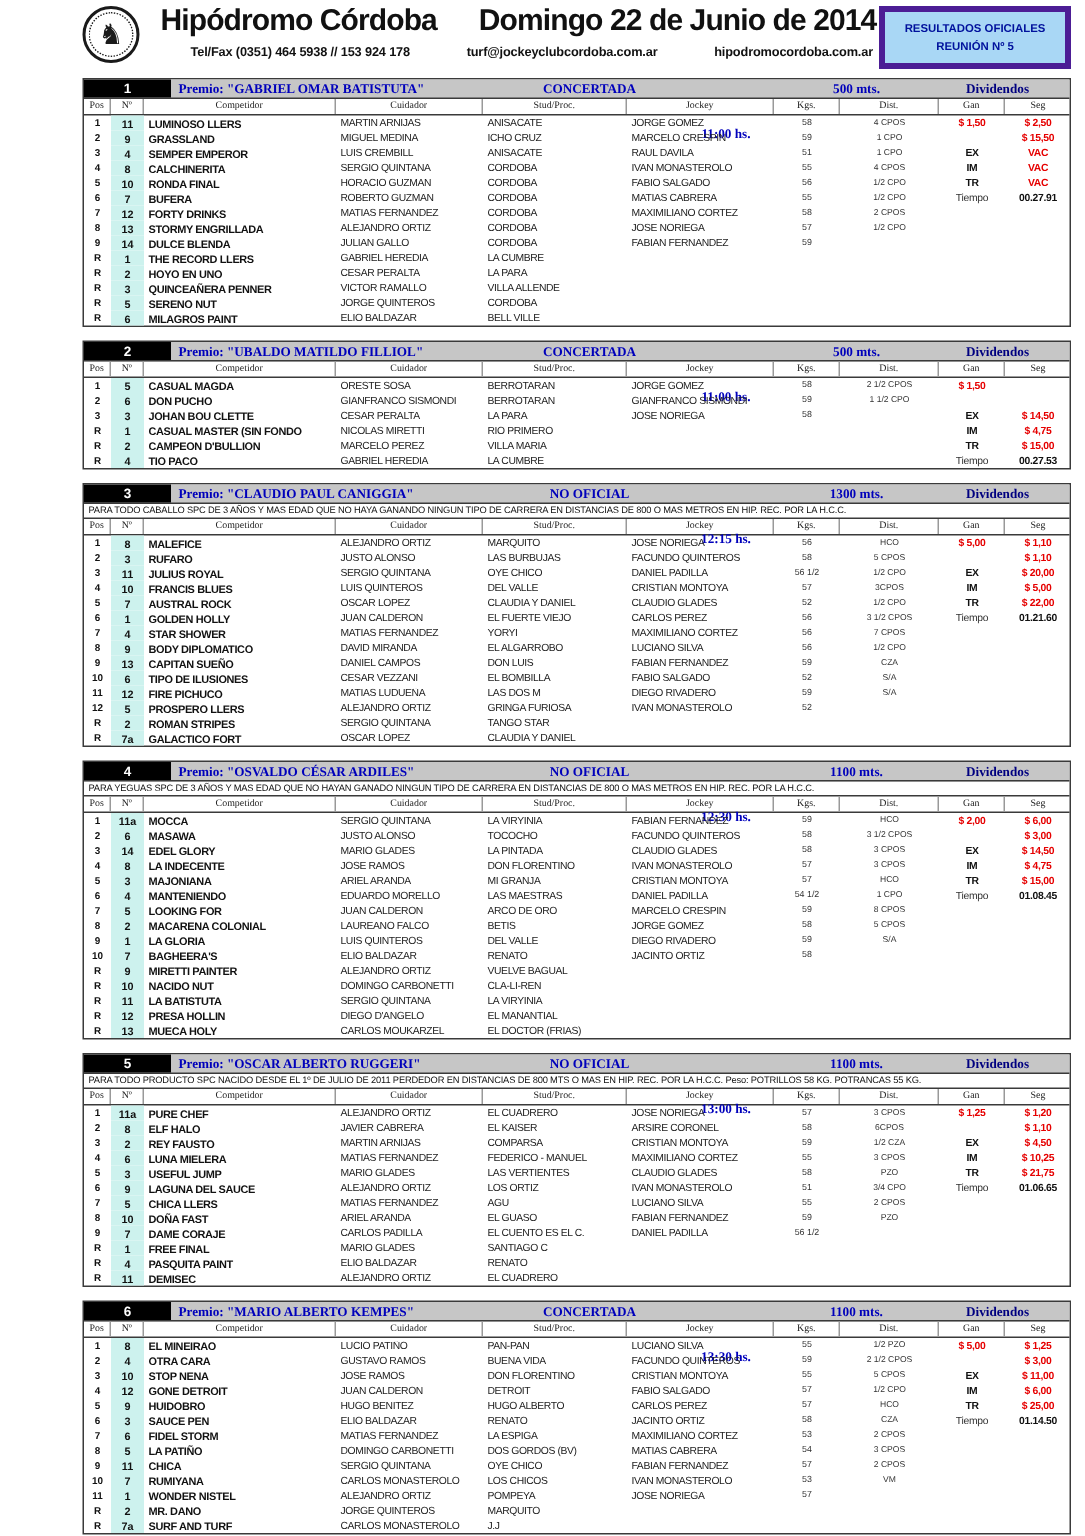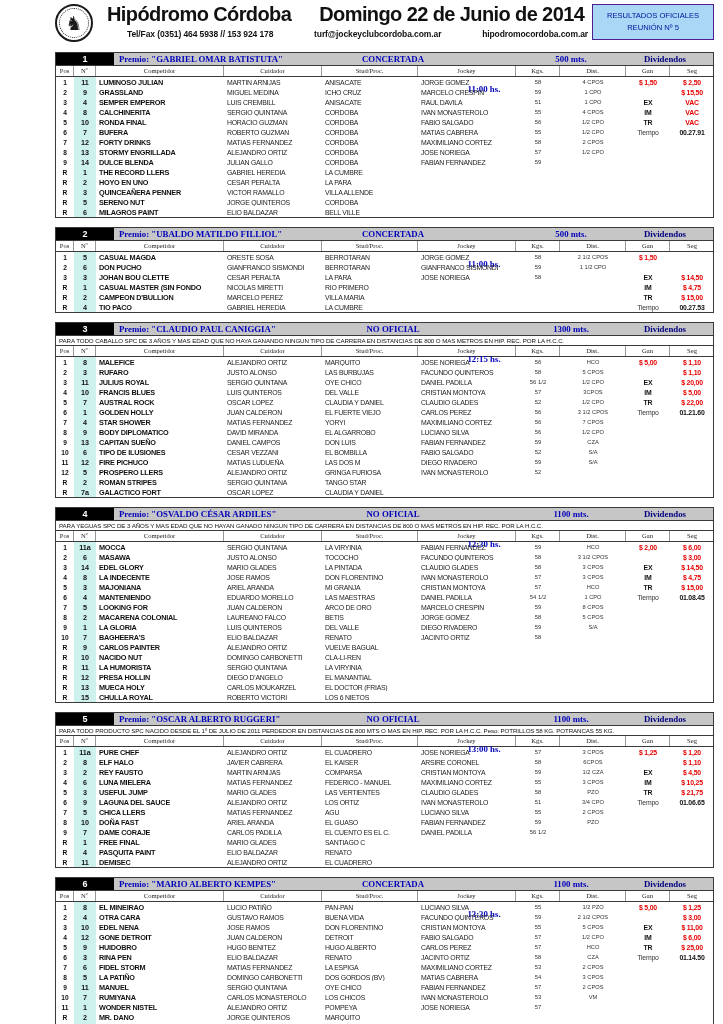--- a/index.html
+++ b/index.html
@@ -17,22 +17,22 @@
     display:flex;align-items:center;justify-content:center;
     font-family:"DejaVu Sans",sans-serif;font-size:19px;color:#1a1a1a;margin-top:1px;
     flex:0 0 auto;
   }
   .hdr-center{flex:1;text-align:right;min-width:0;}
   .title-line{font-weight:bold;font-size:20px;letter-spacing:-0.6px;white-space:nowrap;}
   .title-line span{margin:0 14px;}
   .contact-line{display:flex;justify-content:space-between;font-size:8.5px;font-weight:bold;
     padding:3px 4px 0 34px;letter-spacing:-0.1px;}
   .badge{
-    flex:0 0 auto;width:116px;background:#a9d7f5;border:1px solid #4c1d95;
-    text-align:center;font-weight:normal;font-size:7.6px;color:#00119c;
+    flex:0 0 auto;width:116px;background:#a9d7f5;border:4px solid #4c1d95;
+    text-align:center;font-weight:bold;font-size:7.6px;color:#00119c;
     padding:5px 2px;line-height:1.6;margin-top:1px;
   }
   
   .race{border:1px solid #3a3a3a;margin-top:9px;background:#fff;}
   .race-bar{
     display:flex;align-items:stretch;height:12px;background:#c6c6c6;
     font-family:"Liberation Serif",serif;font-weight:bold;font-size:8.8px;color:#0000bb;
     border-bottom:1px solid #3a3a3a;
   }
   .race-bar>div{display:flex;align-items:center;justify-content:center;white-space:nowrap;}
@@ -101,21 +101,21 @@
           <div>Stud/Proc.</div>
           <div>Jockey</div>
           <div>Kgs.</div>
           <div>Dist.</div>
           <div>Gan</div>
           <div>Seg</div>
         </div>
         <div class="row">
           <div class="c-pos">1</div>
           <div class="c-num">11</div>
-          <div class="c-name">LUMINOSO JULIAN</div>
+          <div class="c-name">LUMINOSO LLERS</div>
           <div class="c-txt">MARTIN ARNIJAS</div>
           <div class="c-txt">ANISACATE</div>
           <div class="c-txt">JORGE GOMEZ</div>
           <div class="c-kgs">58</div>
           <div class="c-dist">4 CPOS</div>
           <div class="c-gan red">$ 1,50</div>
           <div class="c-seg red">$ 2,50</div>
         </div>
         <div class="row">
           <div class="c-pos">2</div>
@@ -697,21 +697,21 @@
           <div class="c-txt">RENATO</div>
           <div class="c-txt">JACINTO ORTIZ</div>
           <div class="c-kgs">58</div>
           <div class="c-dist"></div>
           <div class="c-gan"></div>
           <div class="c-seg"></div>
         </div>
         <div class="row">
           <div class="c-pos">R</div>
           <div class="c-num">9</div>
-          <div class="c-name">CARLOS PAINTER</div>
+          <div class="c-name">MIRETTI PAINTER</div>
           <div class="c-txt">ALEJANDRO ORTIZ</div>
           <div class="c-txt">VUELVE BAGUAL</div>
           <div class="c-txt"></div>
           <div class="c-kgs"></div>
           <div class="c-dist"></div>
           <div class="c-gan"></div>
           <div class="c-seg"></div>
         </div>
         <div class="row">
           <div class="c-pos">R</div>
@@ -721,21 +721,21 @@
           <div class="c-txt">CLA-LI-REN</div>
           <div class="c-txt"></div>
           <div class="c-kgs"></div>
           <div class="c-dist"></div>
           <div class="c-gan"></div>
           <div class="c-seg"></div>
         </div>
         <div class="row">
           <div class="c-pos">R</div>
           <div class="c-num">11</div>
-          <div class="c-name">LA HUMORISTA</div>
+          <div class="c-name">LA BATISTUTA</div>
           <div class="c-txt">SERGIO QUINTANA</div>
           <div class="c-txt">LA VIRYINIA</div>
           <div class="c-txt"></div>
           <div class="c-kgs"></div>
           <div class="c-dist"></div>
           <div class="c-gan"></div>
           <div class="c-seg"></div>
         </div>
         <div class="row">
           <div class="c-pos">R</div>
@@ -748,32 +748,20 @@
           <div class="c-dist"></div>
           <div class="c-gan"></div>
           <div class="c-seg"></div>
         </div>
         <div class="row">
           <div class="c-pos">R</div>
           <div class="c-num">13</div>
           <div class="c-name">MUECA HOLY</div>
           <div class="c-txt">CARLOS MOUKARZEL</div>
           <div class="c-txt">EL DOCTOR (FRIAS)</div>
-          <div class="c-txt"></div>
-          <div class="c-kgs"></div>
-          <div class="c-dist"></div>
-          <div class="c-gan"></div>
-          <div class="c-seg"></div>
-        </div>
-        <div class="row">
-          <div class="c-pos">R</div>
-          <div class="c-num">15</div>
-          <div class="c-name">CHULLA ROYAL</div>
-          <div class="c-txt">ROBERTO VICTORI</div>
-          <div class="c-txt">LOS 6 NIETOS</div>
           <div class="c-txt"></div>
           <div class="c-kgs"></div>
           <div class="c-dist"></div>
           <div class="c-gan"></div>
           <div class="c-seg"></div>
         </div>
       </div>
       <div class="race">
         <div class="race-bar">
           <div class="race-num">5</div>
@@ -982,21 +970,21 @@
           <div class="c-txt">BUENA VIDA</div>
           <div class="c-txt">FACUNDO QUINTEROS</div>
           <div class="c-kgs">59</div>
           <div class="c-dist">2 1/2 CPOS</div>
           <div class="c-gan"></div>
           <div class="c-seg red">$ 3,00</div>
         </div>
         <div class="row">
           <div class="c-pos">3</div>
           <div class="c-num">10</div>
-          <div class="c-name">EDEL NENA</div>
+          <div class="c-name">STOP NENA</div>
           <div class="c-txt">JOSE RAMOS</div>
           <div class="c-txt">DON FLORENTINO</div>
           <div class="c-txt">CRISTIAN MONTOYA</div>
           <div class="c-kgs">55</div>
           <div class="c-dist">5 CPOS</div>
           <div class="c-gan">EX</div>
           <div class="c-seg red">$ 11,00</div>
         </div>
         <div class="row">
           <div class="c-pos">4</div>
@@ -1018,21 +1006,21 @@
           <div class="c-txt">HUGO ALBERTO</div>
           <div class="c-txt">CARLOS PEREZ</div>
           <div class="c-kgs">57</div>
           <div class="c-dist">HCO</div>
           <div class="c-gan">TR</div>
           <div class="c-seg red">$ 25,00</div>
         </div>
         <div class="row">
           <div class="c-pos">6</div>
           <div class="c-num">3</div>
-          <div class="c-name">RINA PEN</div>
+          <div class="c-name">SAUCE PEN</div>
           <div class="c-txt">ELIO BALDAZAR</div>
           <div class="c-txt">RENATO</div>
           <div class="c-txt">JACINTO ORTIZ</div>
           <div class="c-kgs">58</div>
           <div class="c-dist">CZA</div>
           <div class="c-gan plain">Tiempo</div>
           <div class="c-seg">01.14.50</div>
         </div>
         <div class="row">
           <div class="c-pos">7</div>
@@ -1054,21 +1042,21 @@
           <div class="c-txt">DOS GORDOS (BV)</div>
           <div class="c-txt">MATIAS CABRERA</div>
           <div class="c-kgs">54</div>
           <div class="c-dist">3 CPOS</div>
           <div class="c-gan"></div>
           <div class="c-seg"></div>
         </div>
         <div class="row">
           <div class="c-pos">9</div>
           <div class="c-num">11</div>
-          <div class="c-name">MANUEL</div>
+          <div class="c-name">CHICA</div>
           <div class="c-txt">SERGIO QUINTANA</div>
           <div class="c-txt">OYE CHICO</div>
           <div class="c-txt">FABIAN FERNANDEZ</div>
           <div class="c-kgs">57</div>
           <div class="c-dist">2 CPOS</div>
           <div class="c-gan"></div>
           <div class="c-seg"></div>
         </div>
         <div class="row">
           <div class="c-pos">10</div>

